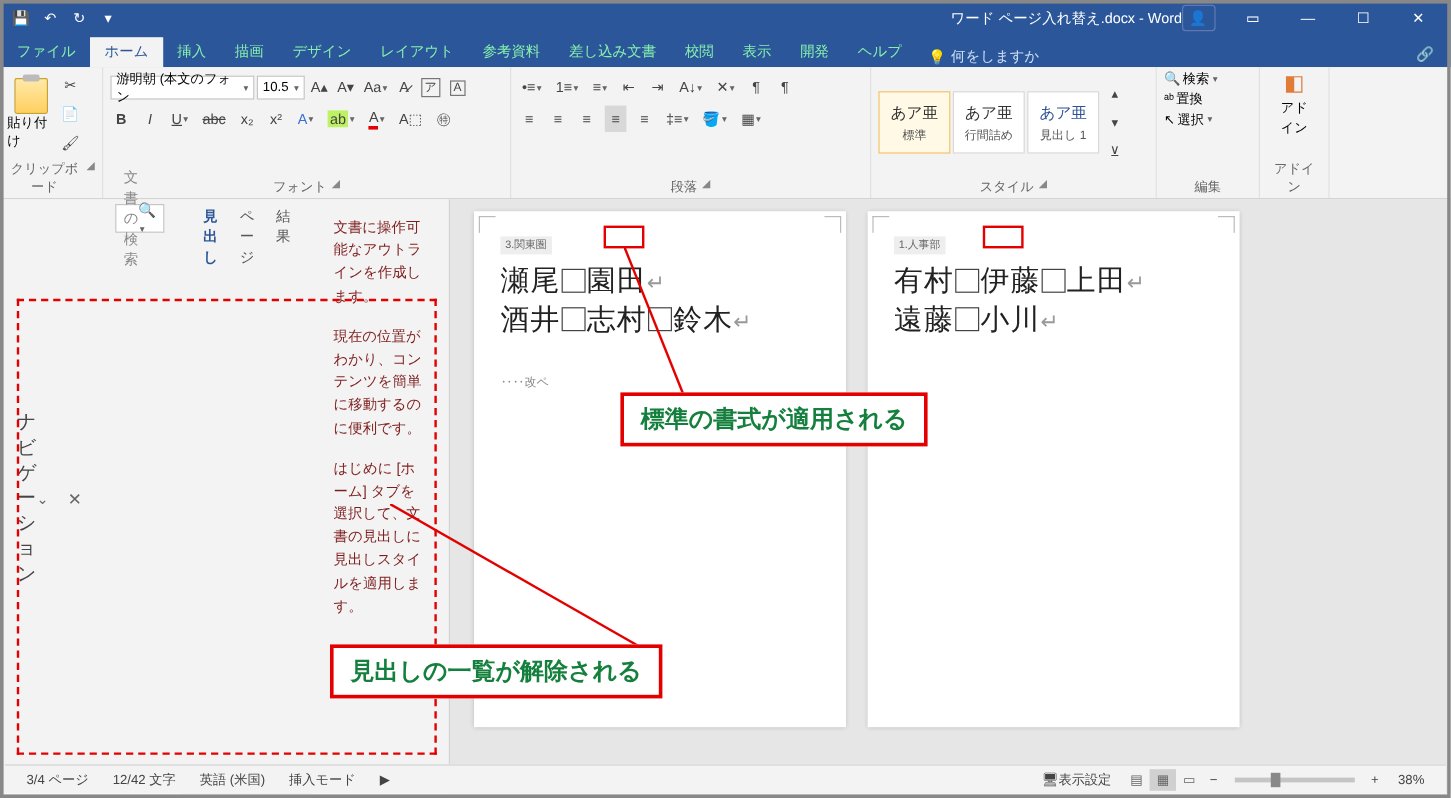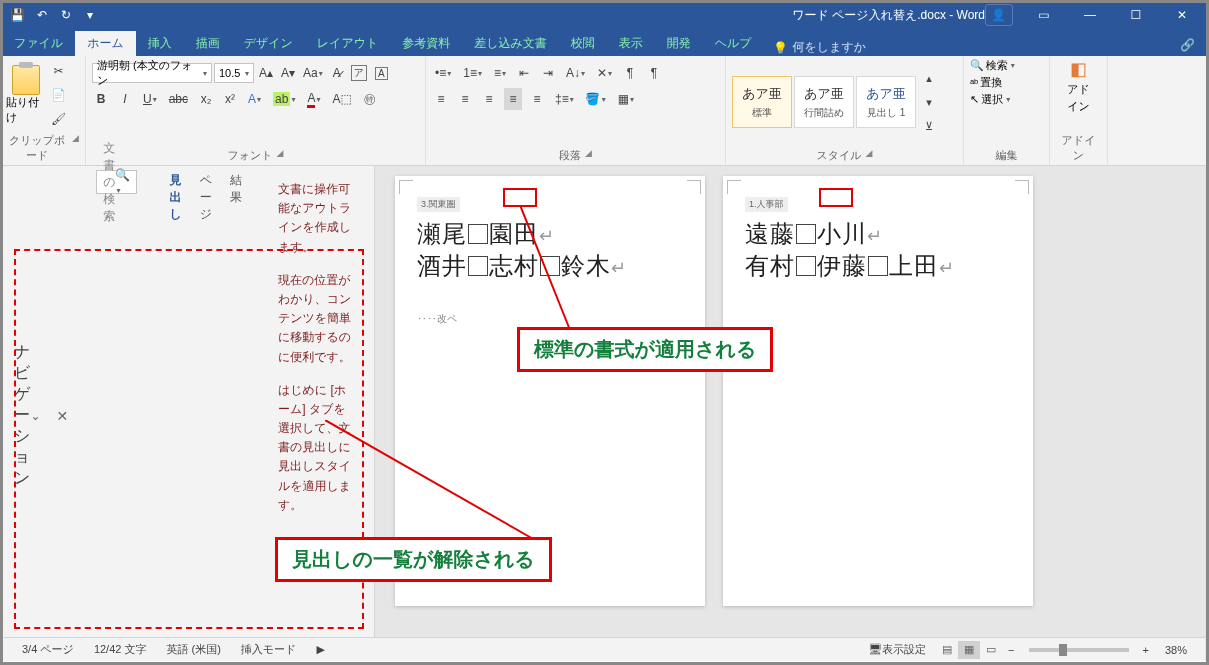--- a/index.html
+++ b/index.html
@@ -332,24 +332,24 @@
         </div>
         <div style="font-size:10px;color:#888;margin-top:30px;text-align:center">
           <span style="float:left">‥‥<span>改ペ</span></span>
         </div>
       </div>
 
       <div class="page">
         <span class="corner tl"></span><span class="corner tr"></span>
         <div class="tag">1.人事部</div>
         <div class="line">
+          <span>有村</span><span class="box"></span><span>伊藤</span><span class="box"></span><span>上田</span><span class="ret">↵</span>
+        </div>
+        <div class="line">
           <span>遠藤</span><span class="box"></span><span>小川</span><span class="ret">↵</span>
-        </div>
-        <div class="line">
-          <span>有村</span><span class="box"></span><span>伊藤</span><span class="box"></span><span>上田</span><span class="ret">↵</span>
         </div>
       </div>
     </div>
   </div>
 </div>
 
 <div class="dashed-rect" style="left:14px; top:249px; width:350px; height:380px"></div>
 <div class="annot-rect" style="left:503px; top:188px; width:34px; height:19px"></div>
 <div class="annot-rect" style="left:819px; top:188px; width:34px; height:19px"></div>
 

